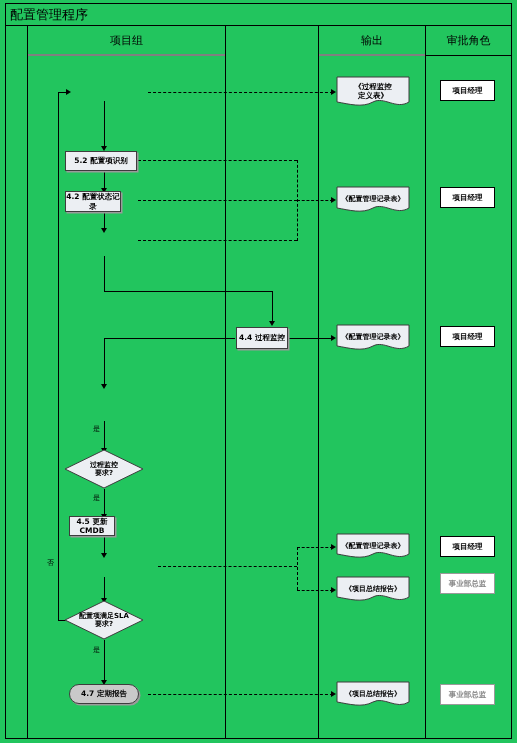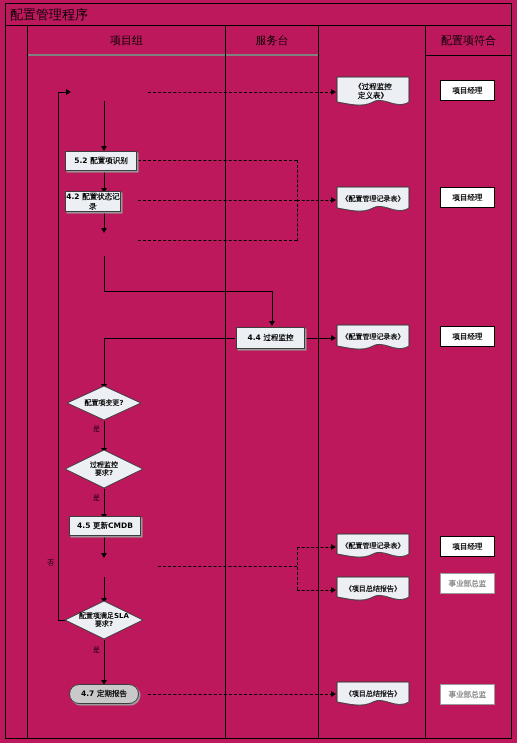--- a/index.html
+++ b/index.html
@@ -5,21 +5,21 @@
   * { box-sizing: border-box; }
   html, body {
     margin: 0; padding: 0;
     background: #ffffff;
     font-family: "Liberation Sans", "DejaVu Sans", sans-serif;
   }
   #page {
     position: relative;
     width: 517px;
     height: 743px;
-    background: #be185d;
+    background: #22c55e;
     overflow: hidden;
   }
 
   
   .frame {
     position: absolute;
     left: 5px; top: 3px;
     width: 507px; height: 736px;
     border: 1px solid #000;
   }
@@ -170,25 +170,25 @@
   </div>
 
   <div class="lane-div" style="left:27px;"></div>
   <div class="lane-div" style="left:225px;"></div>
   <div class="lane-div" style="left:318px;"></div>
   <div class="lane-div" style="left:425px;"></div>
 
   <div class="lane-header" style="left:28px;  width:197px;">
     <span>项目组</span>
   </div>
-  <div class="lane-header" style="left:226px; width:92px;">
-    <span>服务台</span>
+  <div class="lane-header" style="left:319px; width:106px;">
+    <span>输出</span>
   </div>
   <div class="lane-header" style="left:426px; width:85px;  border-bottom-color:#000; border-bottom-width:1px;">
-    <span>配置项符合</span>
+    <span>审批角色</span>
   </div>
 
   <div class="ln v" style="left:104px; top:101px; height:46px;"></div>
   <div class="arrow down" style="left:101px; top:146px;"></div>
 
   <div class="ln v" style="left:104px; top:171px; height:18px;"></div>
   <div class="arrow down" style="left:101px; top:188px;"></div>
 
   <div class="ln v" style="left:104px; top:212px; height:17px;"></div>
   <div class="arrow down" style="left:101px; top:228px;"></div>
@@ -252,40 +252,34 @@
 
   <div class="shape proc" style="left:65px; top:151px; width:72px; height:20px;">
     <span>5.2 配置项识别</span>
   </div>
 
   <div class="shape proc" style="left:65px; top:191px; width:56px; height:21px;">
     <span>4.2  配置状态记录</span>
   </div>
 
 
-  <div class="shape proc" style="left:236px; top:327px; width:69px; height:22px;">
+  <div class="shape proc" style="left:236px; top:327px; width:52px; height:22px;">
     <span>4.4 过程监控</span>
   </div>
 
-  <div class="shape decision" style="left:66px; top:385px; width:76px; height:36px;">
-    <svg width="76" height="36" viewBox="0 0 76 36">
-      <polygon points="38,1 75,18 38,35 1,18" fill="#eceff3" stroke="#3d3d3d" stroke-width="1"></polygon>
-    </svg>
-    <span class="dlabel">配置项变更?</span>
-  </div>
 
   <div class="shape decision" style="left:64px; top:449px; width:80px; height:40px;">
     <svg width="80" height="40" viewBox="0 0 80 40">
       <polygon points="40,1 79,20 40,39 1,20" fill="#eceff3" stroke="#3d3d3d" stroke-width="1"></polygon>
     </svg>
     <span class="dlabel">过程监控
 要求?</span>
   </div>
 
-  <div class="shape proc" style="left:69px; top:516px; width:72px; height:20px;">
+  <div class="shape proc" style="left:69px; top:516px; width:46px; height:20px;">
     <span>4.5 更新CMDB</span>
   </div>
 
 
   <div class="shape decision" style="left:64px; top:600px; width:80px; height:40px;">
     <svg width="80" height="40" viewBox="0 0 80 40">
       <polygon points="40,1 79,20 40,39 1,20" fill="#eceff3" stroke="#3d3d3d" stroke-width="1"></polygon>
     </svg>
     <span class="dlabel">配置项满足SLA
 要求?</span>

